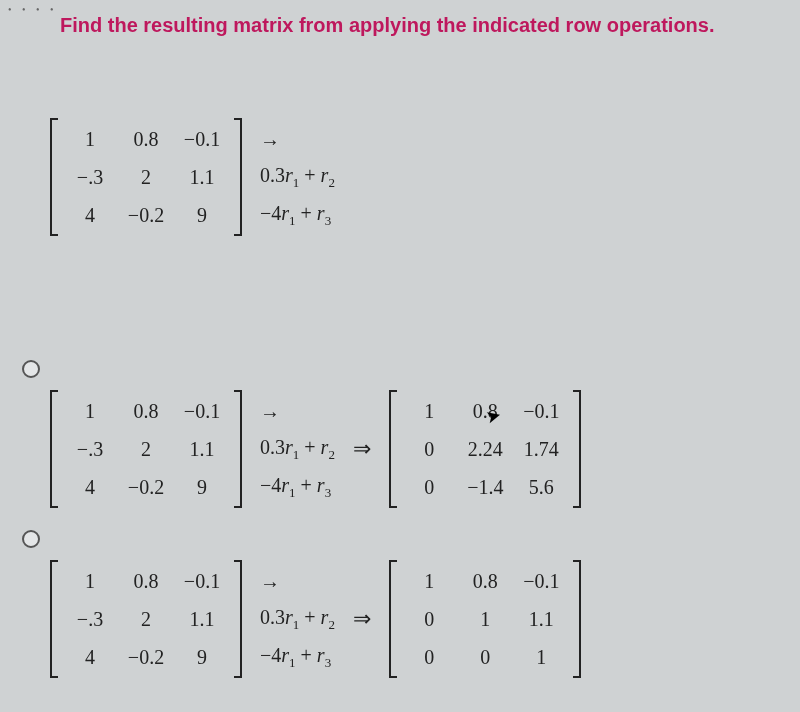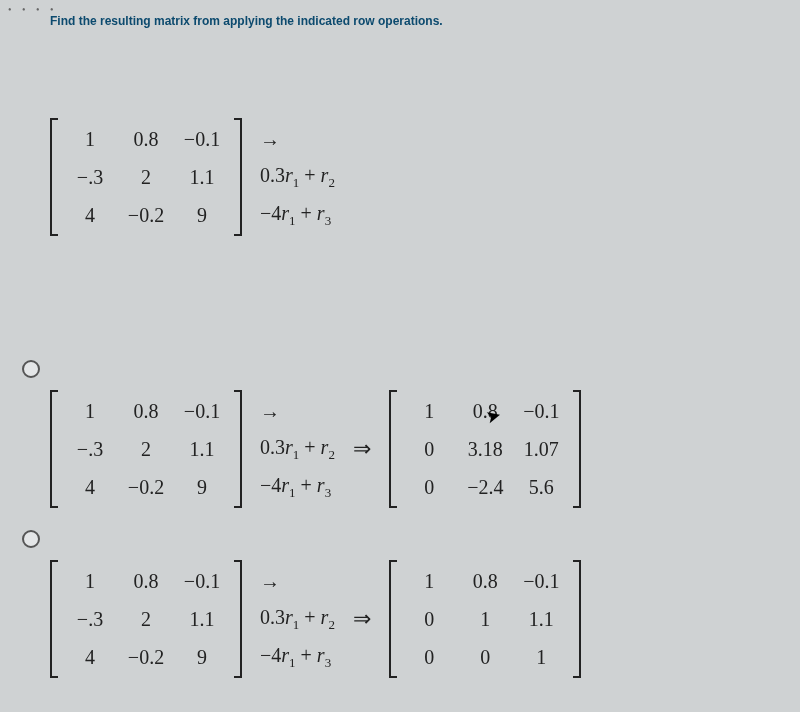--- a/index.html
+++ b/index.html
@@ -10,25 +10,25 @@
       color: #222;
       position: relative;
     }
     .dots {
       position: absolute;
       top: 4px; left: 8px;
       font-size: 10px; letter-spacing: 4px; color: #666;
     }
     .prompt {
       position: absolute;
-      top: 14px; left: 50px;
+      top: 14px; left: 60px;
       font-family: Verdana, Arial, sans-serif;
-      font-size: 12px;
+      font-size: 20px;
       font-weight: bold;
-      color: #0c4a6e;
+      color: #be185d;
     }
     .radio {
       position: absolute;
       width: 18px; height: 18px;
       border: 2px solid #555;
       border-radius: 50%;
       background: #e4e6e7;
     }
     .row-ops-block {
       display: flex;
@@ -139,24 +139,24 @@
     </div>
   </div>
   <div class="arrow-implies">⇒</div>
   <div class="matrix">
     <div class="bracket left"></div>
     <div class="mbody c3">
       <div class="cell">1</div>
       <div class="cell">0.8</div>
       <div class="cell">−0.1</div>
       <div class="cell">0</div>
-      <div class="cell">3.18</div>
-      <div class="cell">1.07</div>
-      <div class="cell">0</div>
-      <div class="cell">−2.4</div>
+      <div class="cell">2.24</div>
+      <div class="cell">1.74</div>
+      <div class="cell">0</div>
+      <div class="cell">−1.4</div>
       <div class="cell">5.6</div>
     </div>
     <div class="bracket right"></div>
   </div>
 </div>
 
 <div class="radio" style="top:530px; left:22px;"></div>
 <div class="group3 row-ops-block">
   <div class="matrix">
     <div class="bracket left"></div>

